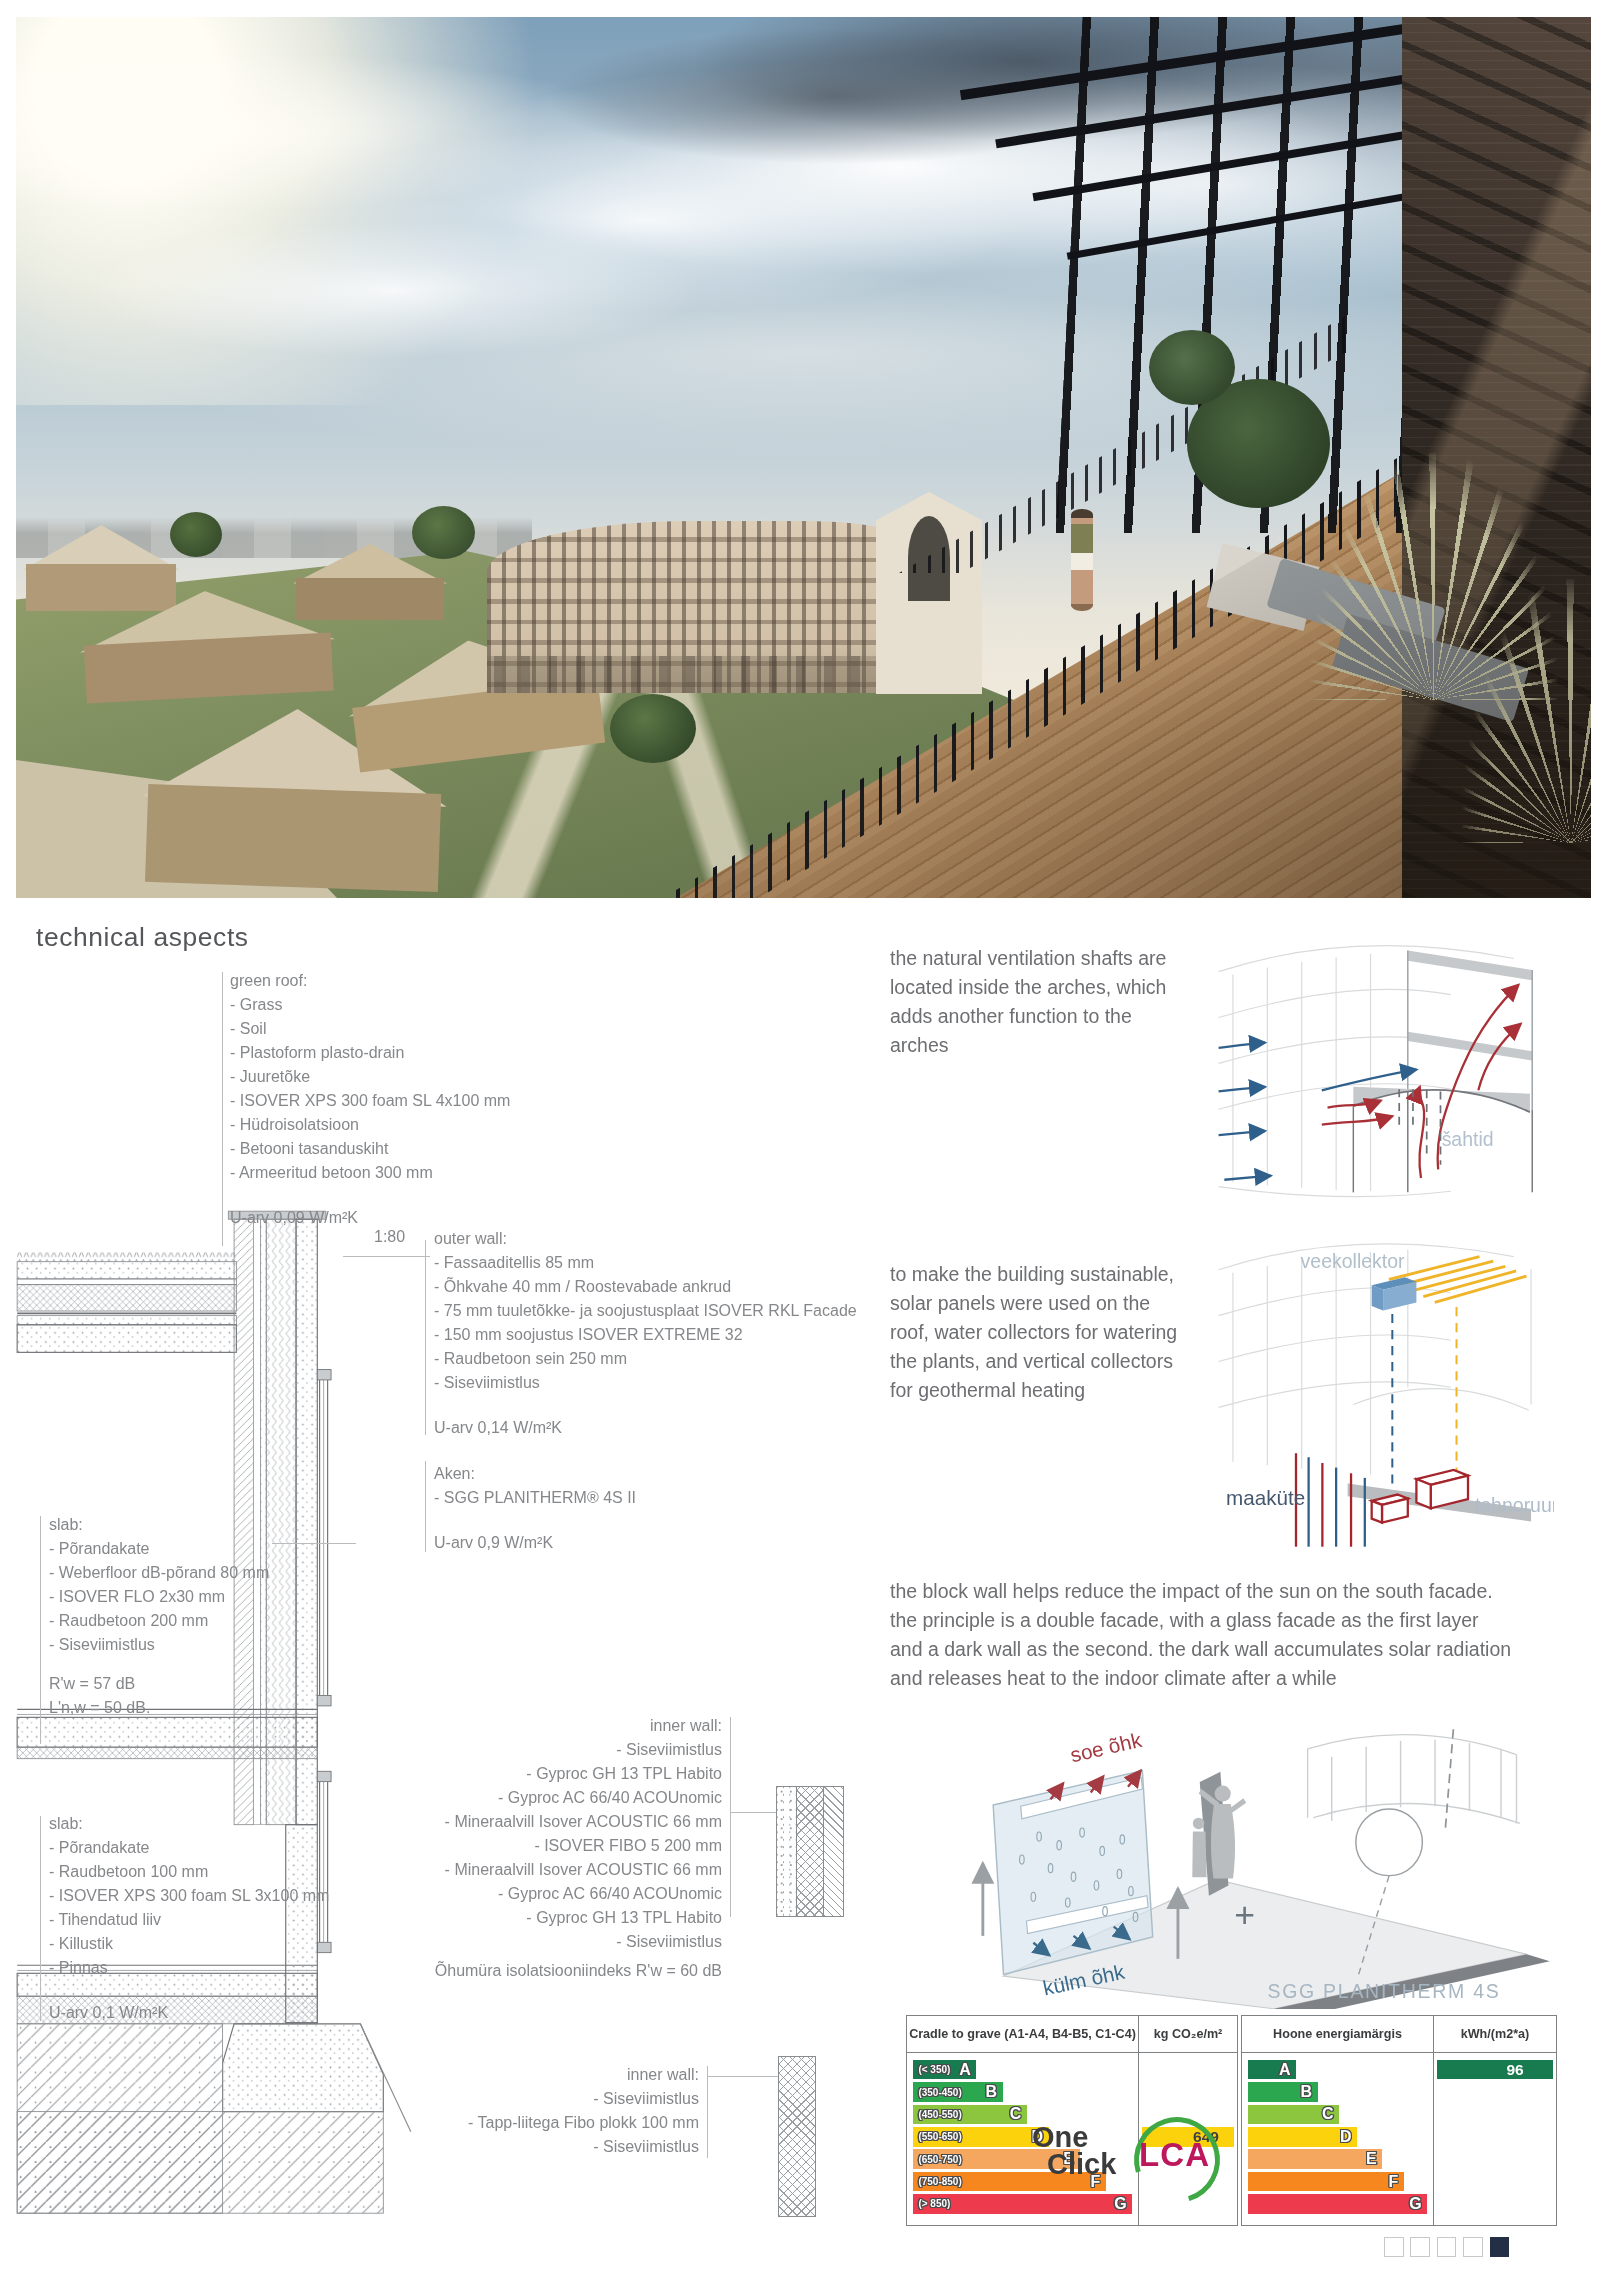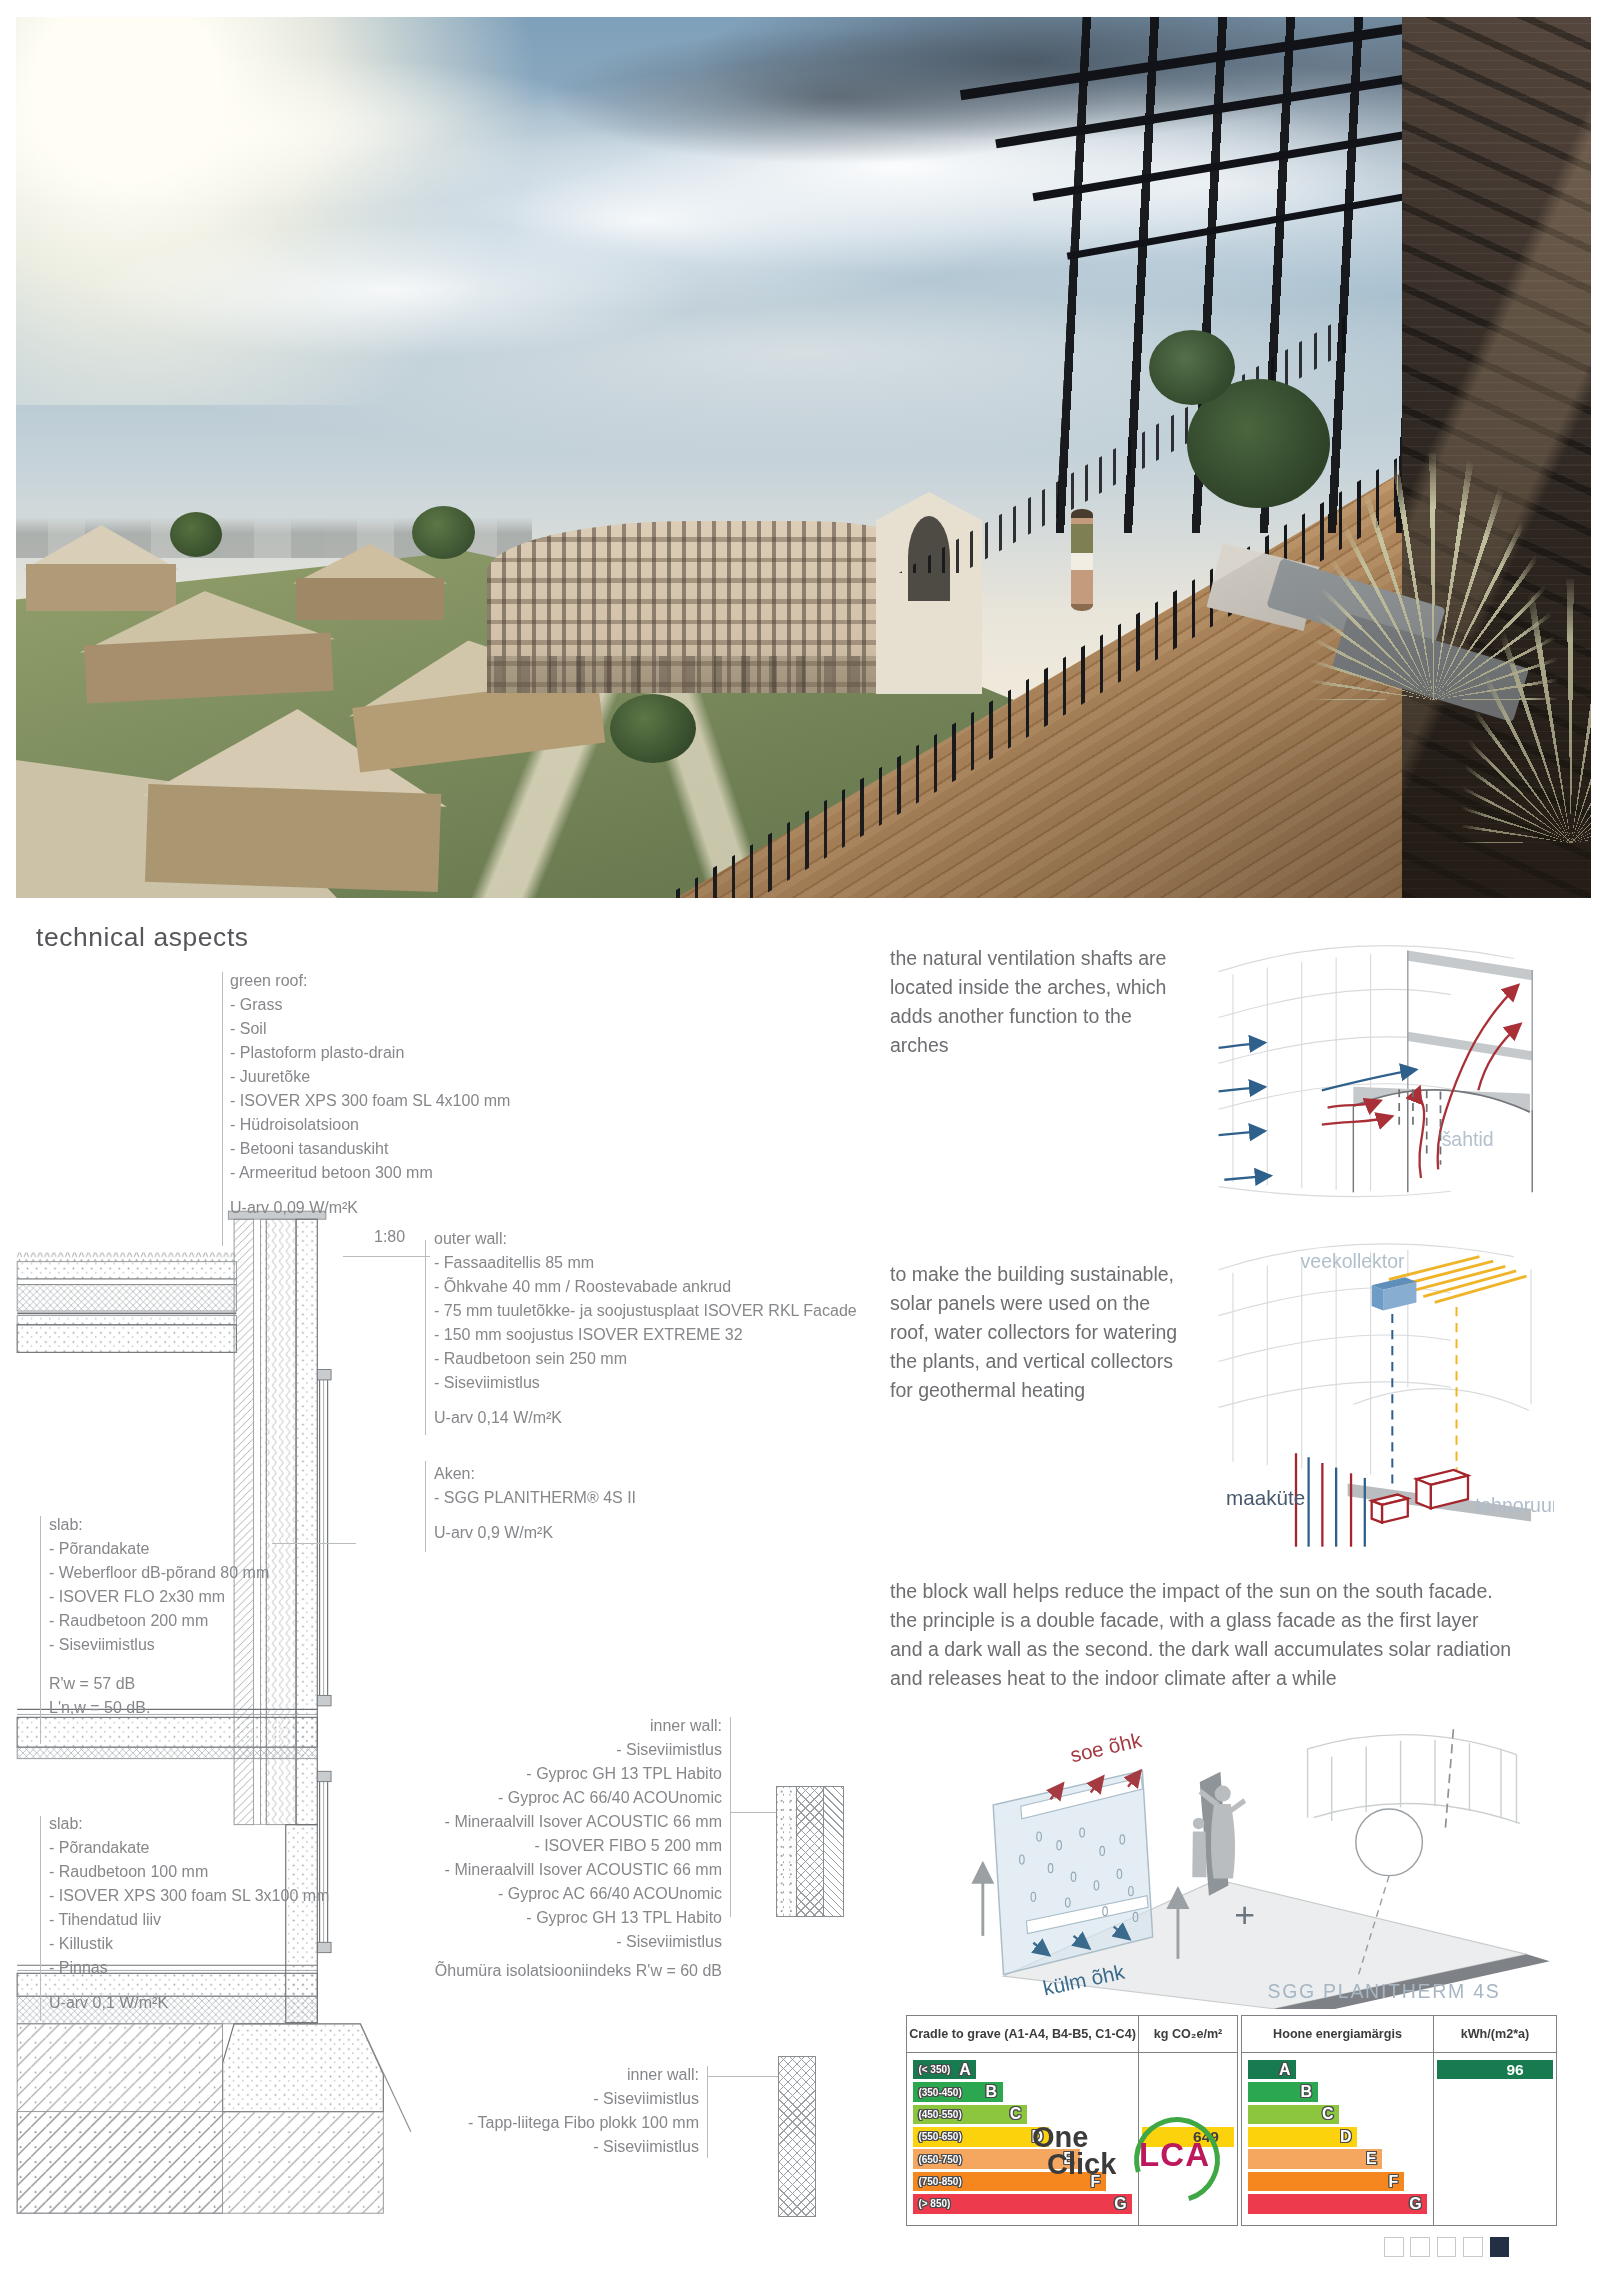--- a/index.html
+++ b/index.html
@@ -4,21 +4,21 @@
 <style>
   html,body{margin:0;padding:0;background:#ffffff;}
   body{width:1607px;height:2295px;position:relative;font-family:"Liberation Sans",sans-serif;overflow:hidden;}
   .abs{position:absolute;}
 
   
   .heading{font-size:26.4px;color:#54565a;letter-spacing:0.6px;}
   .spec{color:#85878a;font-size:16px;line-height:24px;}
   .spec .spec-title{margin-bottom:0;}
   .spec-line{white-space:nowrap;}
-  .u-val{margin-top:11px;white-space:nowrap;}
+  .u-val{margin-top:21px;white-space:nowrap;}
   .right{text-align:right;}
   .para{color:#6d6e71;font-size:19.5px;line-height:29px;}
   .scale-label{font-size:16px;color:#85878a;}
 
   
   .vline{position:absolute;width:1.1px;background:#b9bbbd;}
   .hline{position:absolute;height:1.1px;background:#b9bbbd;}
 
   
   .wallsec{position:absolute;border:1.1px solid #8a8d90;display:flex;background:#fff;box-sizing:border-box;}

